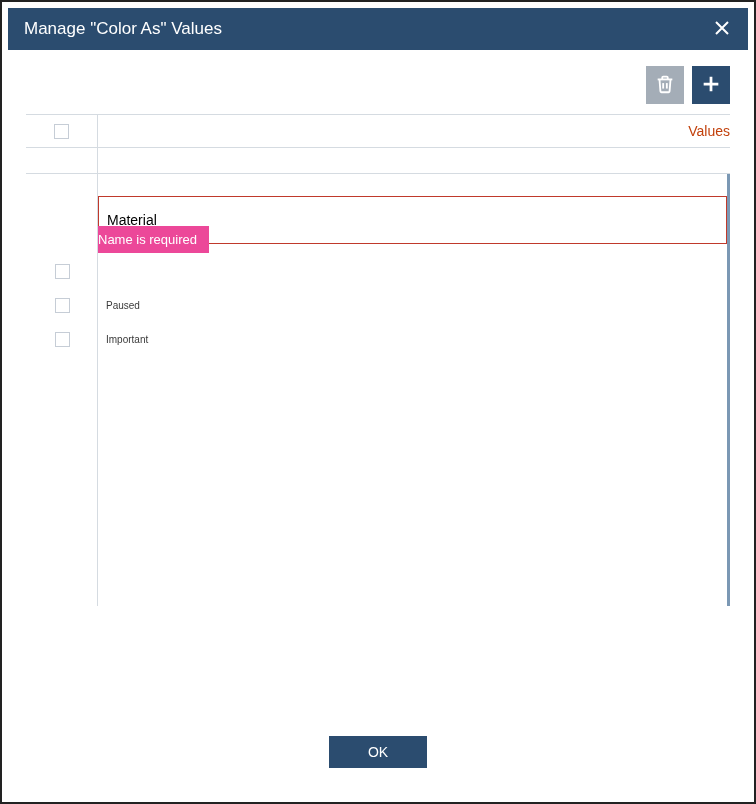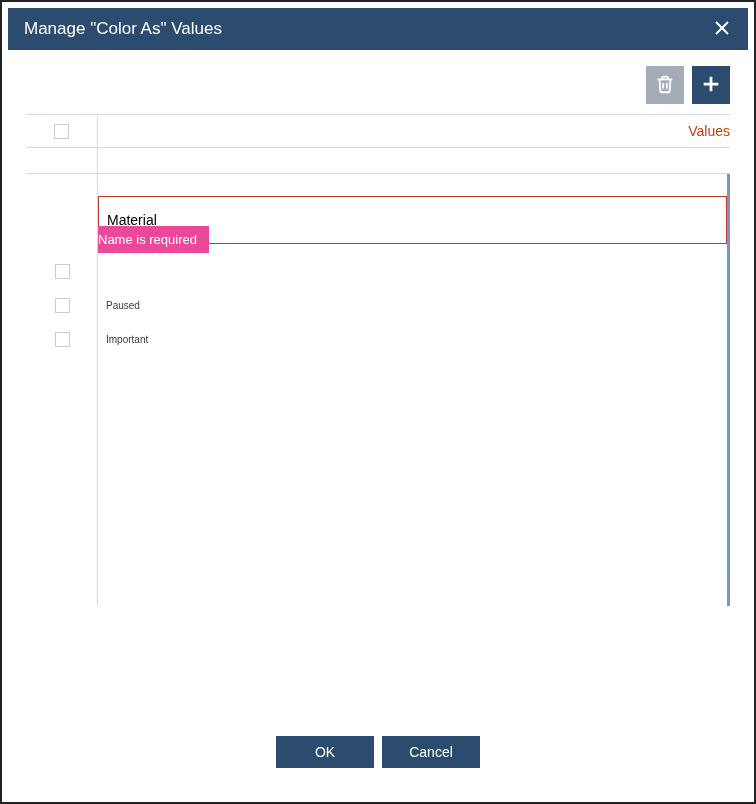--- a/index.html
+++ b/index.html
@@ -257,17 +257,16 @@
           </div>
 
         </div>
       </div>
     </div>
 
     <div style="flex:1"></div>
 
     <div class="footer">
       <button>OK</button>
-      <button>Cancel</button>
     </div>
 
   </div>
 </div>
 
 </body></html>

